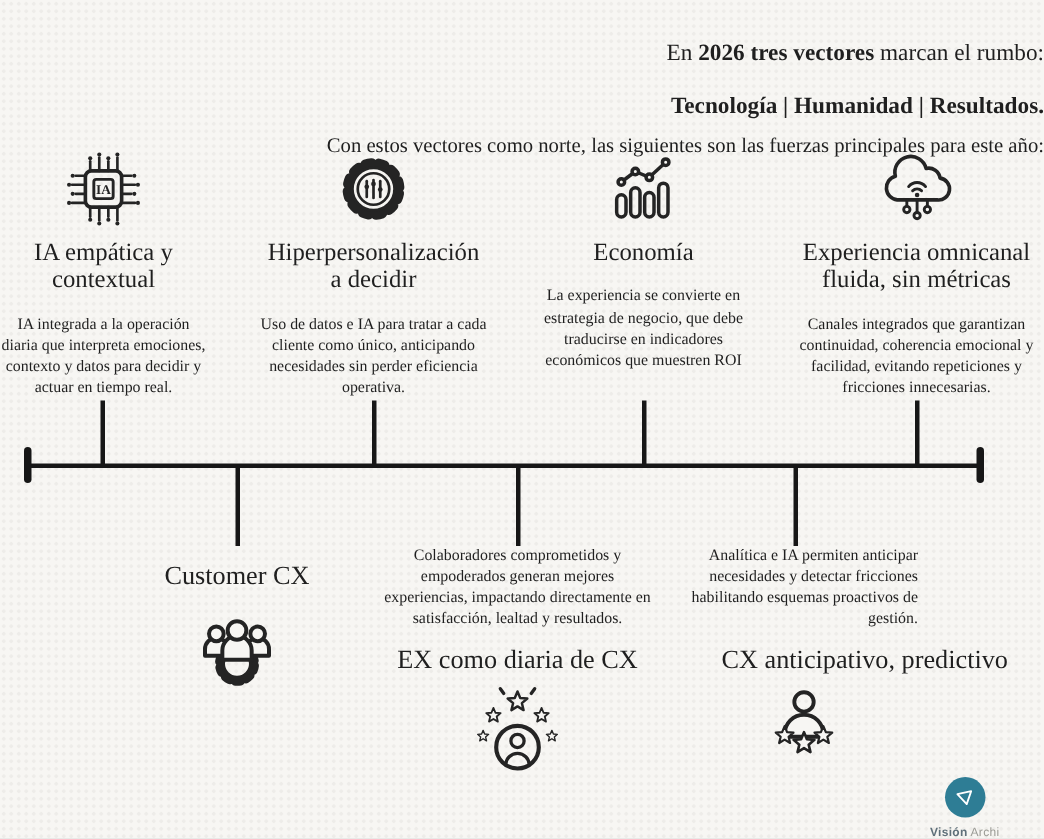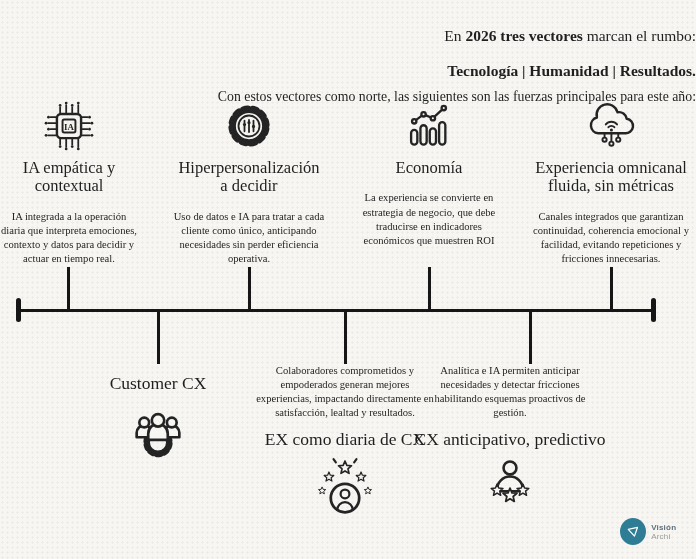--- a/index.html
+++ b/index.html
@@ -32,40 +32,40 @@
   .cap-right { left:651px; }
   .tick { position:absolute; width:2.5px; background:#161616; }
   .tick-up   { top:267px; height:44px; }
   .tick-down { top:311px; height:53px; }
   #tu1{left:67px} #tu2{left:248px} #tu3{left:428px} #tu4{left:610px}
   #td1{left:157px} #td2{left:344px} #td3{left:529px}
   
   .bot-col { position:absolute; top:364px; text-align:center; }
   #bot1 { left:80px;  width:156px; }
   #bot2 { left:256px; width:178px; }
-  #bot3 { left:434px; width:152px; }
+  #bot3 { left:460px; width:152px;text-align:right; }
   .bot-desc  { font-size:10.6px; line-height:1.33; }
   .bot-title { font-size:17.5px; margin:9px -60px 0 -60px; white-space:nowrap; }
   .bot-icon  { height:68px; display:flex; align-items:flex-start; justify-content:center; margin-top:5px; }
   
   .ic path, .ic rect, .ic circle, .ic line, .ic polyline {
     stroke:#242424; stroke-width:3; fill:none; stroke-linecap:round; stroke-linejoin:round;
   }
   .ic .pin { stroke-width:2.2; }
   .ic .dot { fill:#242424; stroke:none; }
   .ic .teeth { stroke-width:9; }
   .ic .teeth-sm { stroke-width:7; }
   .ic .thin { stroke-width:2.4; }
   .ic .bgfill { fill:#f7f6f3; }
   .ic text { fill:#242424; stroke:none; font-family:"Liberation Serif", serif; font-weight:bold; font-size:11px; text-anchor:middle; }
   .ic .star { stroke:#242424; stroke-width:2.4; vector-effect:non-scaling-stroke; stroke-linejoin:round; }
   .star-open { fill:none; }
   .star-bg { fill:#f7f6f3; }
   
-  .logo { position:absolute; left:620px; top:518px; display:flex; align-items:center; gap:5px; }
+  .logo { position:absolute; left:620px; top:518px; display:flex; align-items:center; gap:5px;flex-direction:column; }
   .logo-mark { width:27px; height:27px; border-radius:50%; background:#2e7d95; display:flex; align-items:center; justify-content:center; }
   .logo-text { font-family:"Liberation Sans", sans-serif; font-size:8px; color:#9b9b95; letter-spacing:0.2px; }
   .logo-text .primary { color:#60707a; font-weight:bold; }
 </style>
 </head>
 <body>
 
 <svg width="0" height="0" style="position:absolute">
   <defs>
     <path id="star5" d="M0,-10 L2.65,-3.64 L9.51,-3.09 L4.28,1.39 L5.88,8.09 L0,4.5 L-5.88,8.09 L-4.28,1.39 L-9.51,-3.09 L-2.65,-3.64 Z"></path>

